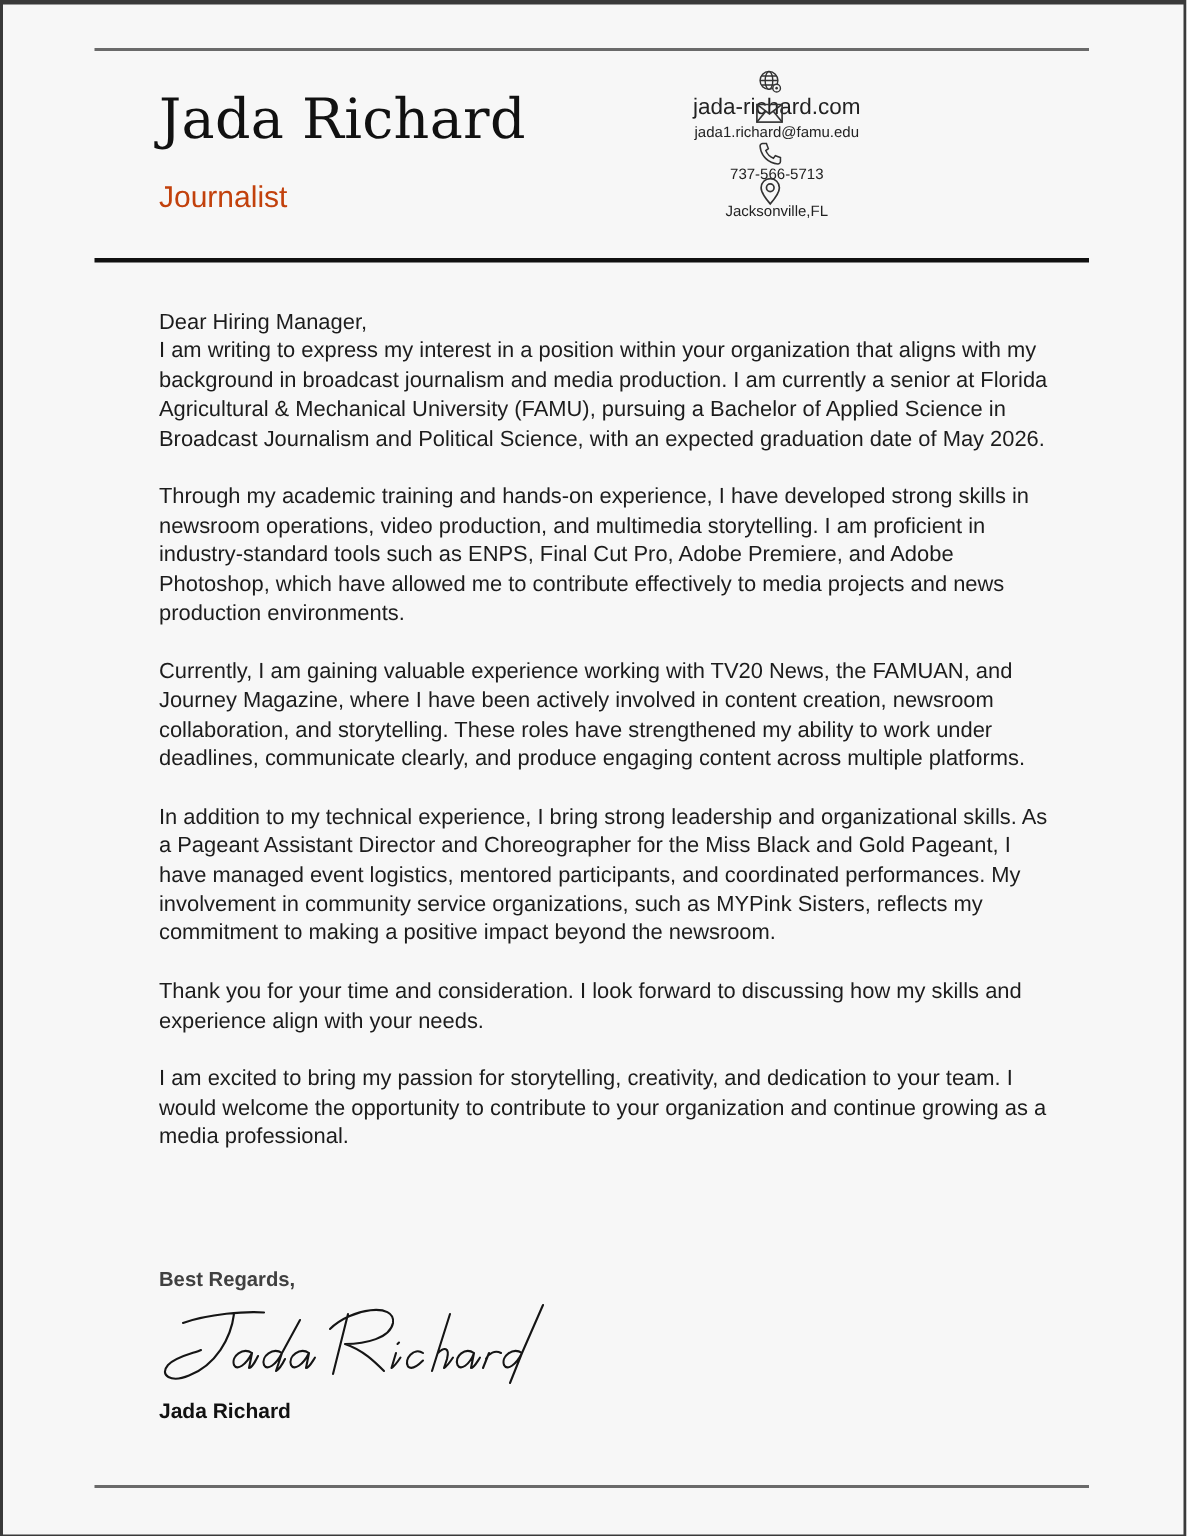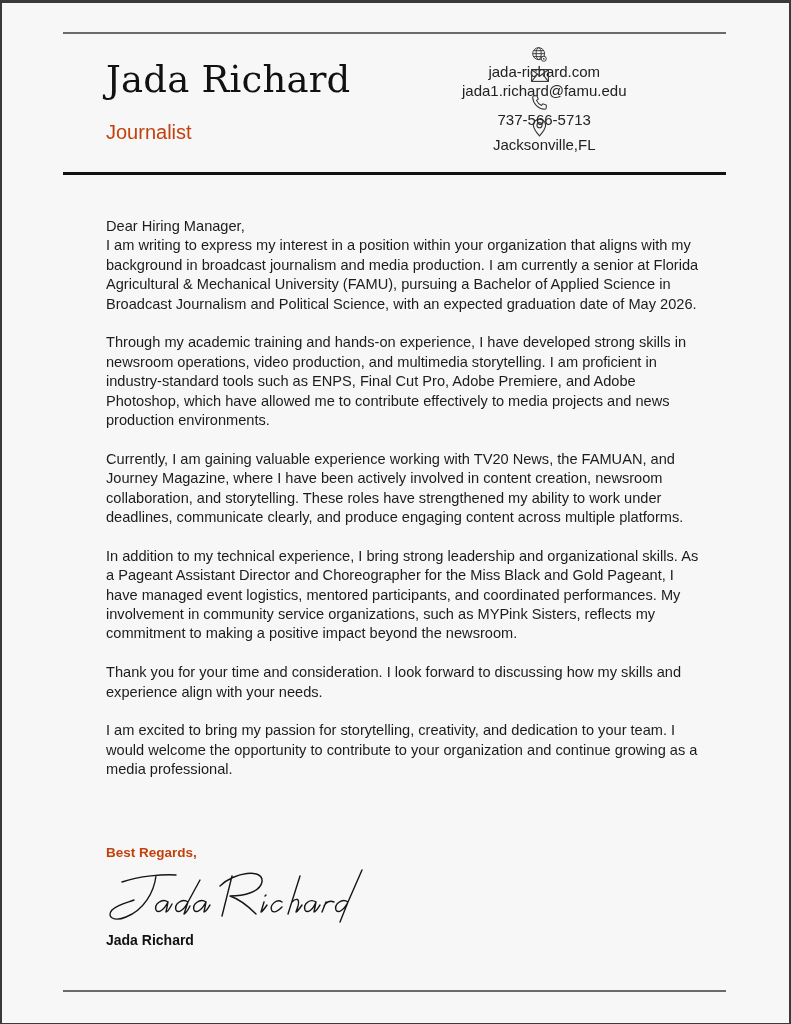--- a/index.html
+++ b/index.html
@@ -45,30 +45,30 @@
   }
   .contact-row {
     display: flex; align-items: center; height: 24.5px;
     font-size: 13.5px; color: #222; flex-direction: column;
   }
   .contact-row .ic {
     width: 18px; height: 18px; margin-right: 9px;
     display: inline-flex; align-items: center; justify-content: center;
   }
   .contact-row.web { font-size: 15px; height: 23px; }
-  .contact-row.small { font-size: 15px; }
+  .contact-row.small { font-size: 10px; }
   .body {
     position: absolute; left: 106px; top: 206px; width: 600px;
-    font-size: 14.6px; line-height: 19.4px; color: #1c1c1c; margin-top: 11px;
+    font-size: 14.6px; line-height: 19.4px; color: #1c1c1c;
   }
   .body p { margin: 0 0 19.4px 0; }
   .body p.greeting { margin: 0; }
   .closing {
     position: absolute; left: 106px; top: 845px;
-    font-weight: bold; font-size: 13.5px; color: #c2410c;
+    font-weight: bold; font-size: 13.5px; color: #404040;
   }
   .signature {
     position: absolute; left: 104px; top: 862px; width: 260px; height: 62px;
   }
   .signed-name {
     position: absolute; left: 106px; top: 932px;
     font-weight: bold; font-size: 14px; color: #111;
   }
 </style>
 </head>

